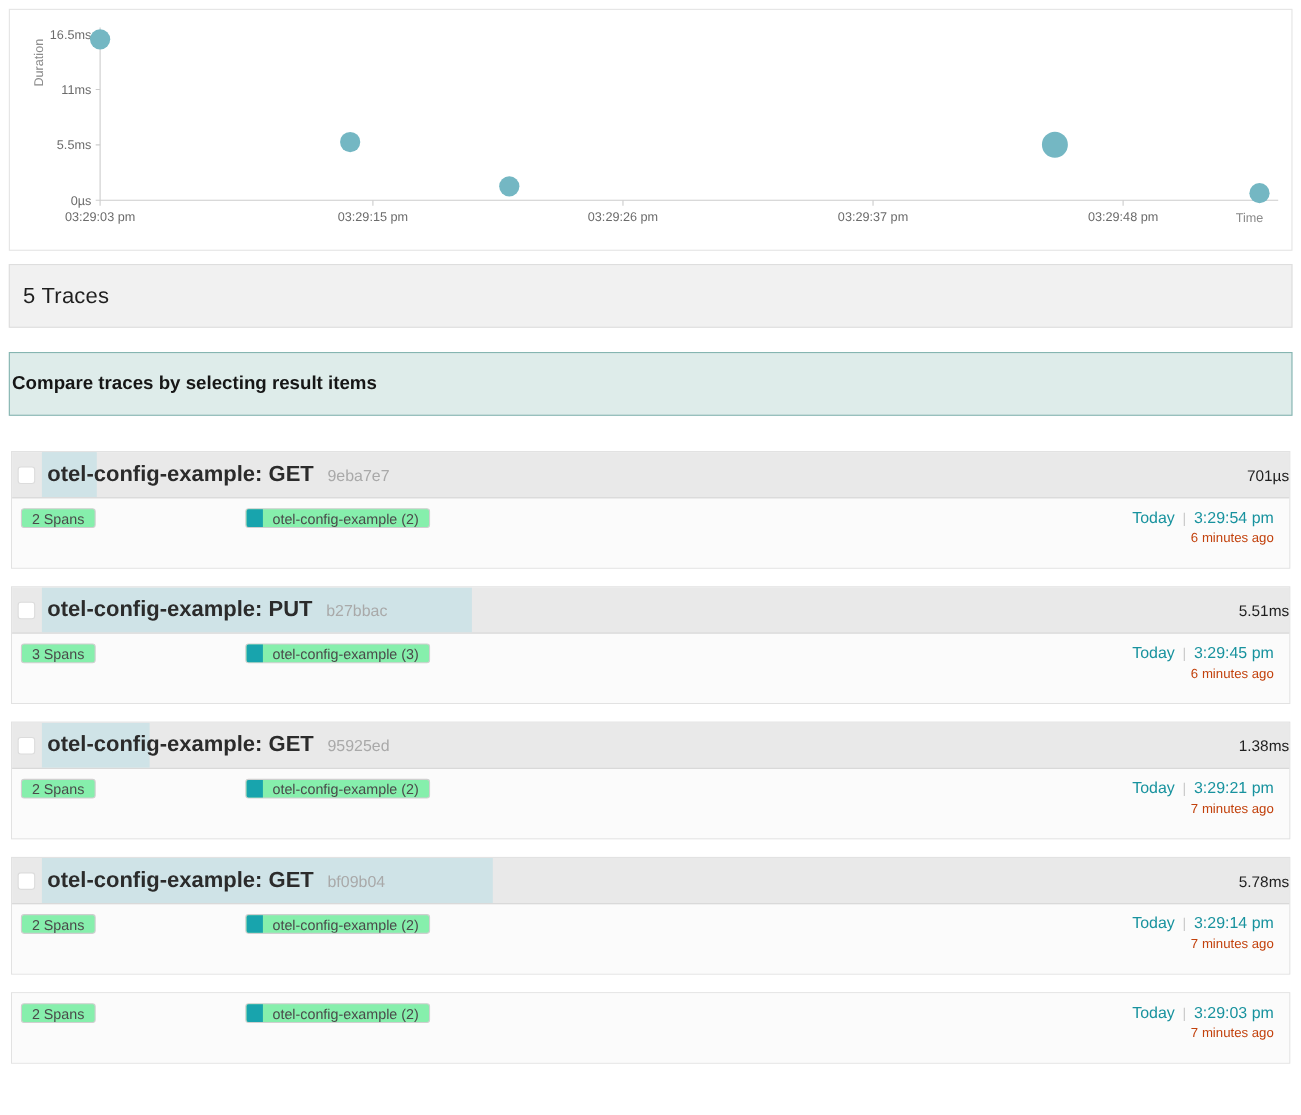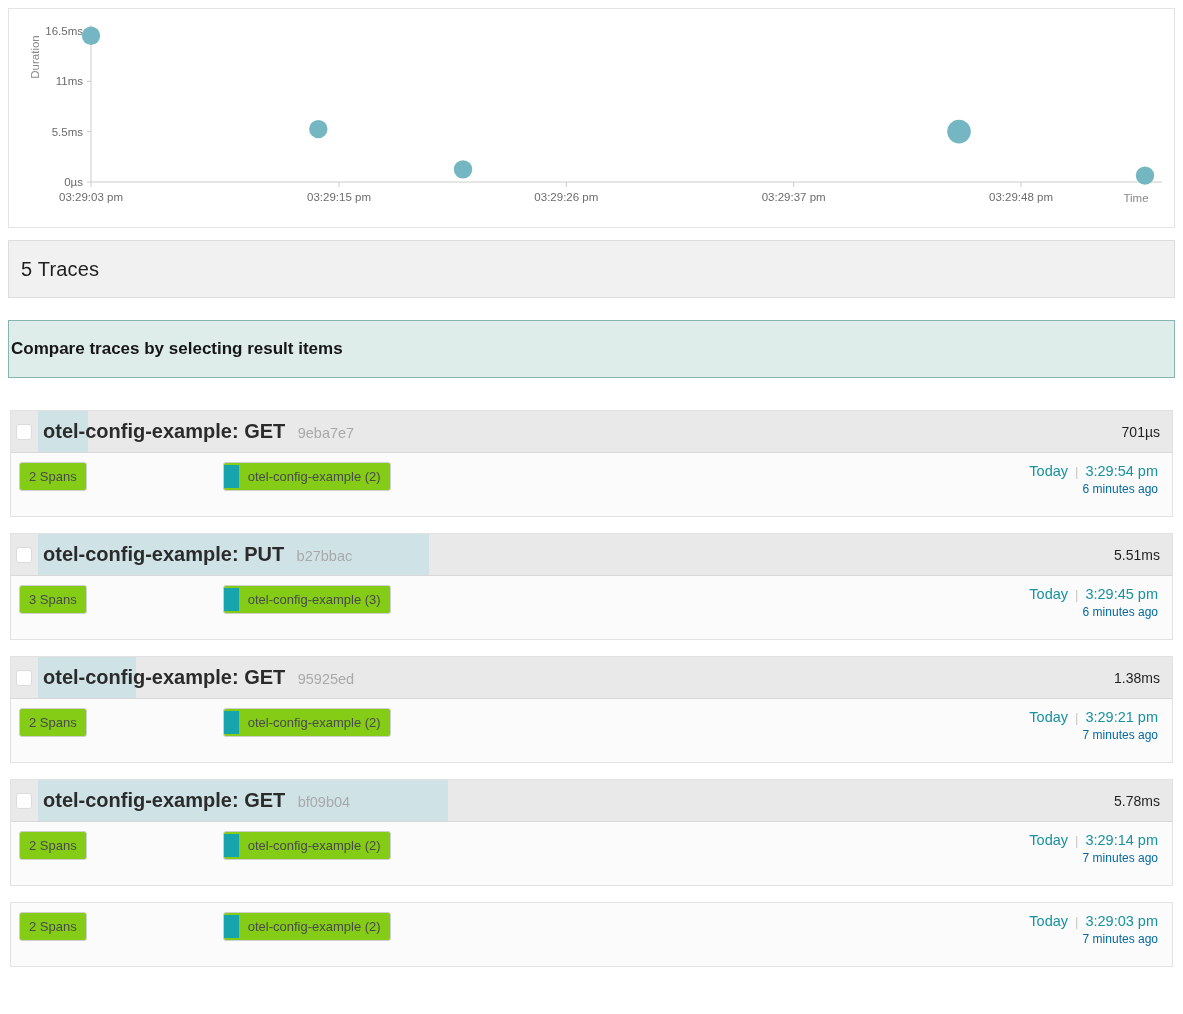--- a/index.html
+++ b/index.html
@@ -32,33 +32,33 @@
   .trace-card { border:1px solid #e2e2e2; margin-bottom:16px; background:#fbfbfb; cursor:pointer; }
   .trace-header { position:relative; height:42px; background:#e9e9e9; border-bottom:1px solid #d8d8d8;
                   display:flex; align-items:center; }
   .bar-track { position:absolute; left:27px; right:0; top:0; bottom:0; overflow:hidden; }
   .dur-bar { height:100%; background:#cfe3e7; }
   .checkbox { position:absolute; left:5px; top:13px; width:16px; height:16px; background:#fff;
               border:1px solid #dcdcdc; border-radius:3px; z-index:2; cursor:pointer; }
   .trace-title { position:relative; z-index:1; margin-left:32px; white-space:nowrap; }
   .trace-title .svc { font-size:20px; font-weight:bold; color:#2b2b2b; }
   .trace-title .tid { font-size:14.5px; color:#a9a9a9; margin-left:8px; }
-  .trace-duration { position:relative; z-index:1; margin-left:auto; margin-right:12px; font-size:14px; color:#1f1f1f; }
+  .trace-duration { position:relative; z-index:1; margin-left:auto; margin-right:0; font-size:14px; color:#1f1f1f; }
 
   .trace-body { height:63px; background:#fbfbfb; display:flex; align-items:flex-start; padding:9px 14px 0 8px; }
-  .tag { background:#84cc16; border:1px solid #cfcfcf; border-radius:3px; font-size:13px; color:#4a4a4a;
-         height:29px; display:flex; align-items:center; }
+  .tag { background:#86efac; border:1px solid #cfcfcf; border-radius:3px; font-size:13px; color:#4a4a4a;
+         height:18px; display:flex; align-items:center; }
   .spans-tag { padding:0 9px; }
   .svc-tag { margin-left:136px; padding:0; overflow:hidden; }
   .svc-tag .swatch { width:15px; height:23px; background:#18a4ad; display:block; }
   .svc-tag .lbl { padding:0 9px; }
   .when { margin-left:auto; text-align:right; line-height:1.25; }
   .when-top { font-size:14.5px; color:#17929e; }
   .when-top .sep { color:#c9c9c9; margin:0 7px; font-size:13px; }
-  .when .rel { font-size:12px; color:#0369a1; margin-top:2px; }
+  .when .rel { font-size:12px; color:#c2410c; margin-top:2px; }
 </style>
 </head>
 <body>
 
 <div class="chart-panel">
   <svg id="scatter" width="1165" height="218">
       <line x1="82" y1="16" x2="82" y2="173" stroke="#cccccc" stroke-width="1"></line>
       <line x1="82" y1="173" x2="1153" y2="173" stroke="#cccccc" stroke-width="1"></line>
       <line x1="78" y1="173" x2="82" y2="173" stroke="#cccccc" stroke-width="1"></line>
       <text x="74" y="177" text-anchor="end" font-size="11.5" fill="#6b6b6b" font-family="&quot;Liberation Sans&quot;, sans-serif">0µs</text>

